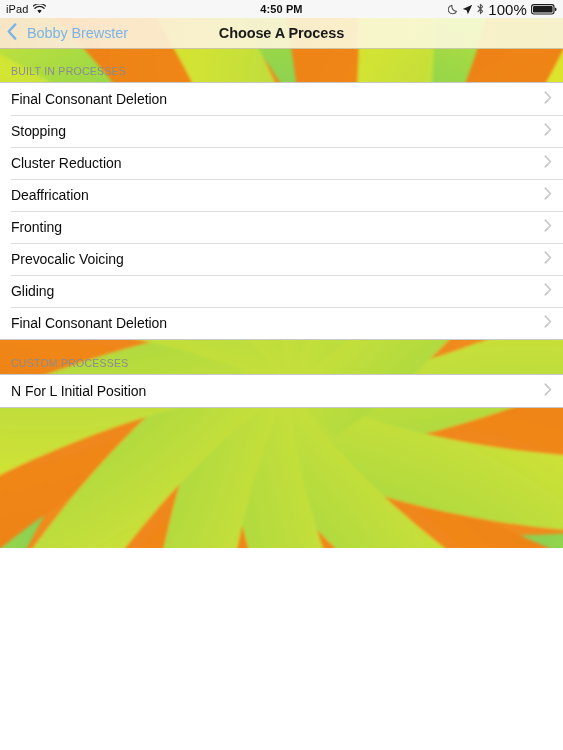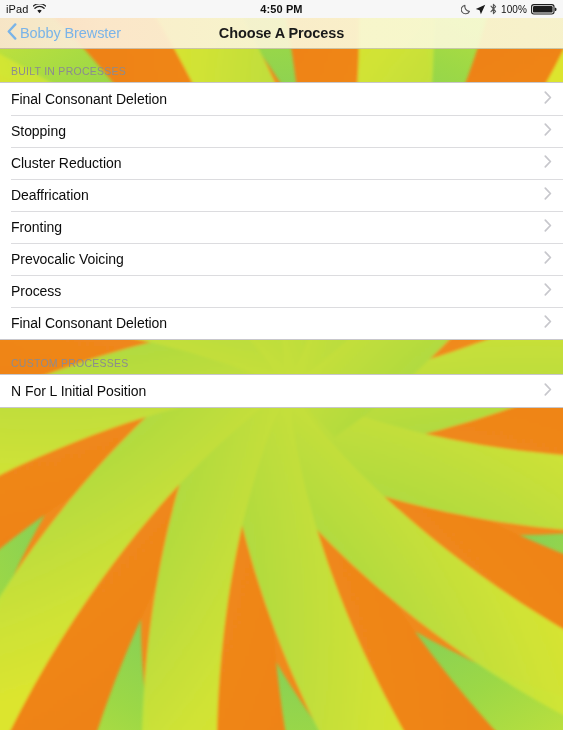--- a/index.html
+++ b/index.html
@@ -10,21 +10,21 @@
   body {
     width: 563px;
     height: 750px;
     overflow: hidden;
     font-family: "Liberation Sans", sans-serif;
     -webkit-font-smoothing: antialiased;
   }
   #screen {
     position: relative;
     width: 563px;
-    height: 730px;
+    height: 548px;
     overflow: hidden;
   }
 
   
   #swirl-bg {
     position: absolute;
     left: 0; top: 0;
     width: 563px;
     height: 750px;
     z-index: 0;
@@ -65,21 +65,21 @@
   }
   .sb-right {
     position: absolute;
     right: 6px;
     top: 0;
     height: 18px;
     display: flex;
     align-items: center;
     gap: 4px;
   }
-  .sb-pct { font-size: 10px; color: #111; }
+  .sb-pct { font-size: 15px; color: #111; }
   .icon-svg { display: block; }
 
   
   #nav-bar {
     position: absolute;
     left: 0; top: 18px;
     width: 563px;
     height: 30px;
     z-index: 28;
     background: linear-gradient(to right,
@@ -89,21 +89,21 @@
         rgba(250,247,214,0.93) 62%,
         rgba(248,249,214,0.93) 85%,
         rgba(247,250,216,0.93) 100%);
     border-bottom: 0.5px solid rgba(0,0,0,0.18);
     display: flex;
     align-items: center;
   }
   #back-button {
     display: flex;
     align-items: center;
-    gap: 3px;
+    gap: 10px;
     padding-left: 7px;
     cursor: pointer;
     flex: 0 0 auto;
   }
   .back-chevron { display: block; }
   #back-label {
     font-size: 14.5px;
     color: #7ab4e8;
     letter-spacing: -0.1px;
   }
@@ -398,21 +398,21 @@
       </div>
       <div class="cell">
         <span class="cell-label">Prevocalic Voicing</span>
         <span class="cell-chevron">
           <svg width="8" height="13" viewBox="0 0 8 13" xmlns="http://www.w3.org/2000/svg">
               <path d="M1.3 1.2 L6.4 6.5 L1.3 11.8" fill="none" stroke="#c7c7cc" stroke-width="1.7" stroke-linecap="round" stroke-linejoin="round"></path>
             </svg>
         </span>
       </div>
       <div class="cell">
-        <span class="cell-label">Process</span>
+        <span class="cell-label">Gliding</span>
         <span class="cell-chevron">
           <svg width="8" height="13" viewBox="0 0 8 13" xmlns="http://www.w3.org/2000/svg">
               <path d="M1.3 1.2 L6.4 6.5 L1.3 11.8" fill="none" stroke="#c7c7cc" stroke-width="1.7" stroke-linecap="round" stroke-linejoin="round"></path>
             </svg>
         </span>
       </div>
       <div class="cell">
         <span class="cell-label">Final Consonant Deletion</span>
         <span class="cell-chevron">
           <svg width="8" height="13" viewBox="0 0 8 13" xmlns="http://www.w3.org/2000/svg">

